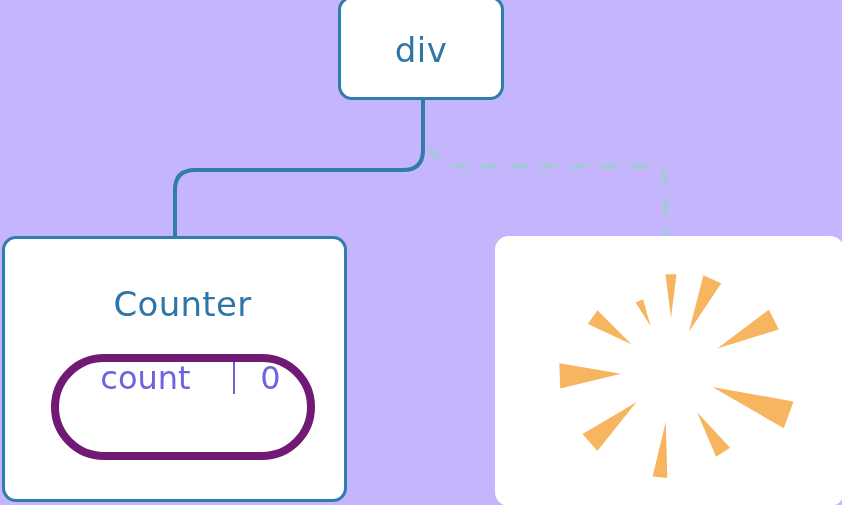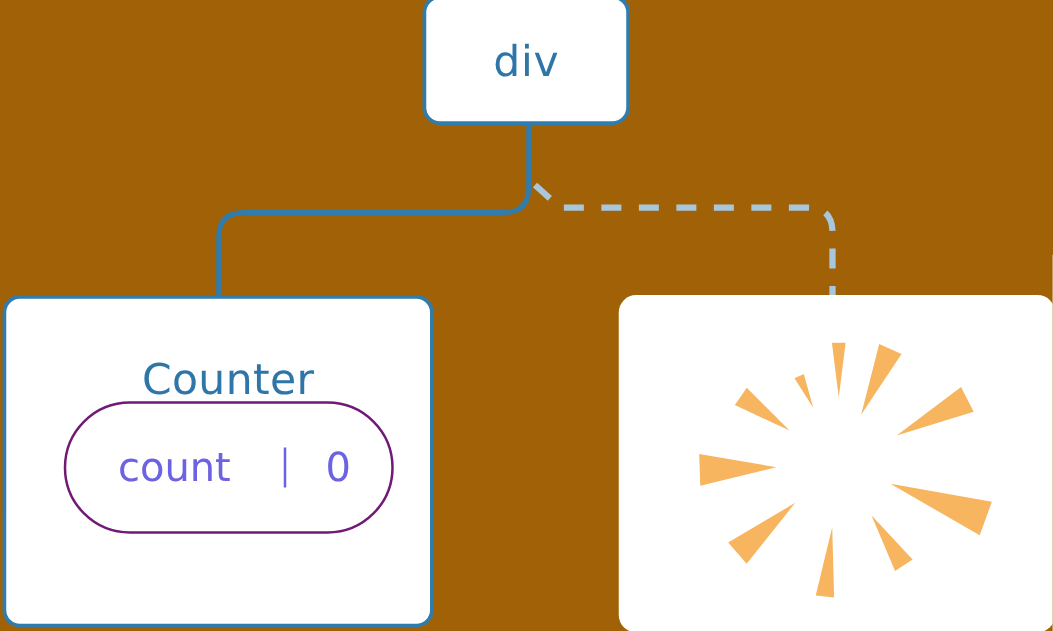--- a/index.html
+++ b/index.html
@@ -9,21 +9,21 @@
   body {
     width: 842px;
     height: 505px;
     overflow: hidden;
     font-family: "DejaVu Sans", "Liberation Sans", sans-serif;
   }
   #stage {
     position: relative;
     width: 842px;
     height: 505px;
-    background: #a16207;
+    background: #c4b5fd;
   }
   #edges {
     position: absolute;
     left: 0;
     top: 0;
     width: 842px;
     height: 505px;
   }
   .node {
     position: absolute;
@@ -63,26 +63,27 @@
     padding-top: 48px;
     padding-left: 16px;
   }
   #node-counter .title {
     font-size: 34px;
     color: #2f76a8;
     line-height: 1;
     letter-spacing: 0.3px;
   }
   .pill {
+    margin-top: 33px;
     width: 264px;
     height: 106px;
-    border: 2px solid #701a75;
+    border: 8px solid #701a75;
     border-radius: 53px;
     display: flex;
-    align-items: center;
+    align-items: flex-start;
     box-sizing: border-box;
     overflow: hidden;
   }
   .pill .cell {
     display: flex;
     align-items: center;
     justify-content: center;
     color: #6c63e2;
     font-size: 32px;
     line-height: 1;

